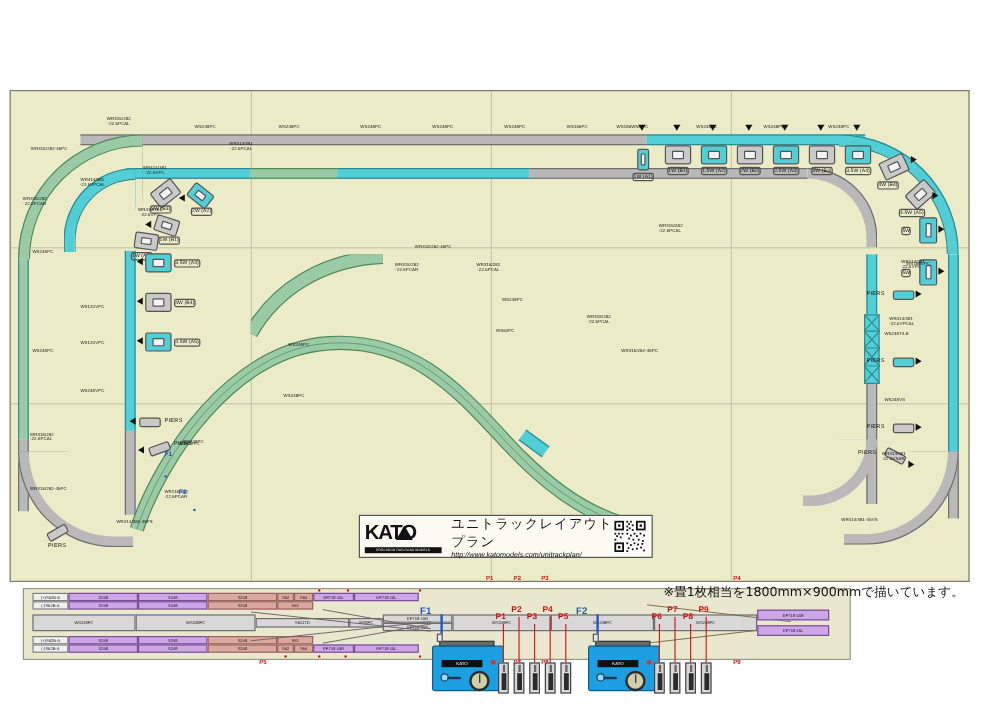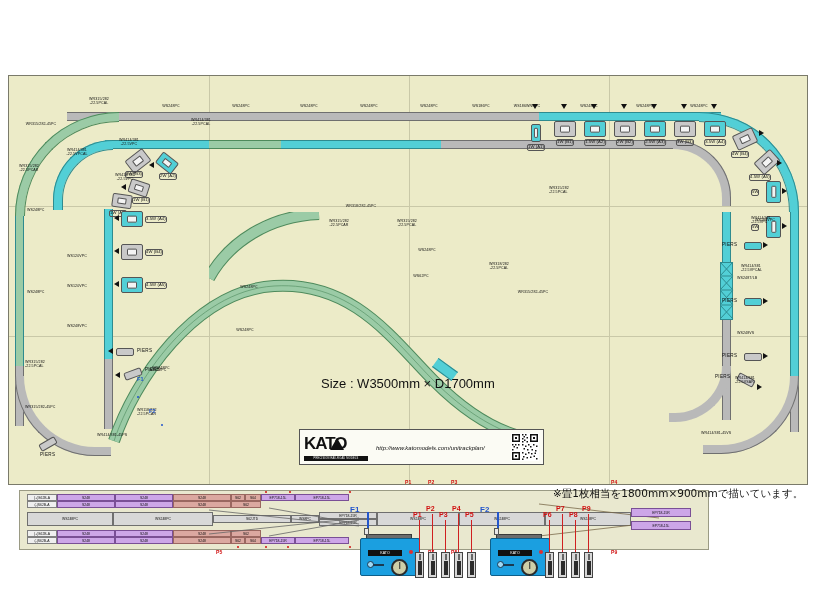--- a/index.html
+++ b/index.html
@@ -375,31 +375,31 @@
   <div class="lbl" style="left:746px;top:142px;">WS186VPC</div>
   <div class="lbl" style="left:728px;top:200px;">WS248T/LB</div>
   <div class="lbl" style="left:728px;top:255px;">WS248VS</div>
   <div class="lbl" style="left:726px;top:300px;">WR414/381
 -22.5VSAR</div>
   <div class="lbl" style="left:692px;top:355px;">WR414/381-45VS</div>
 
   <div class="lbl blue" style="left:128px;top:300px;">F1</div>
   <div class="lbl blue" style="left:140px;top:332px;">F2</div>
 
-  <div id="size-caption">Size : W3500mm × D1700mm</div>
 
   <div id="kato-strip">
     <div id="kato-mark">
       <div id="kato-word">KATO</div>
       <div id="kato-tri"></div>
       <div id="kato-sub">
         <span>PRECISION RAILROAD MODELS</span>
       </div>
     </div>
     <div id="kato-texts">
+      <div id="kato-jp">ユニトラックレイアウトプラン</div>
       <div id="kato-url">http://www.katomodels.com/unitrackplan/</div>
     </div>
     <div id="qr">
       <svg width="28" height="28" viewBox="0 0 28 28">
         <rect width="28" height="28" fill="#fff"></rect>
         <g fill="#111">
           <rect x="1" y="1" width="8" height="8"></rect>
             <rect x="2.5" y="2.5" width="5" height="5" fill="#fff"></rect>
             <rect x="4" y="4" width="2" height="2"></rect>
           <rect x="19" y="1" width="8" height="8"></rect>

